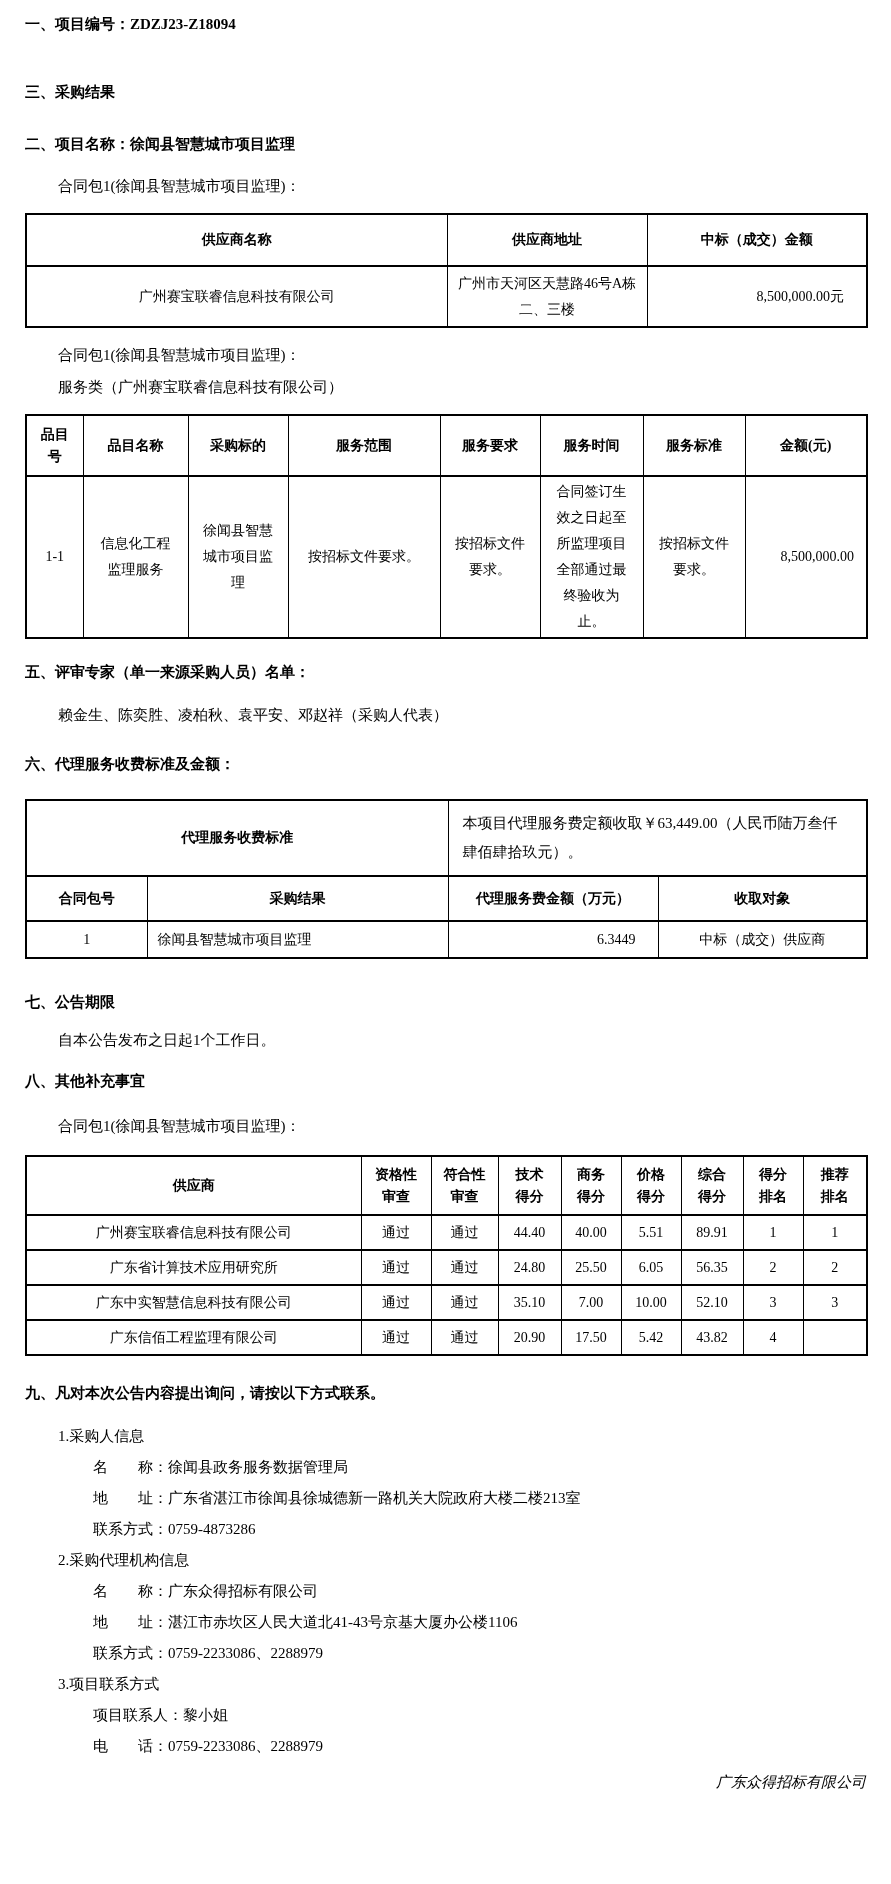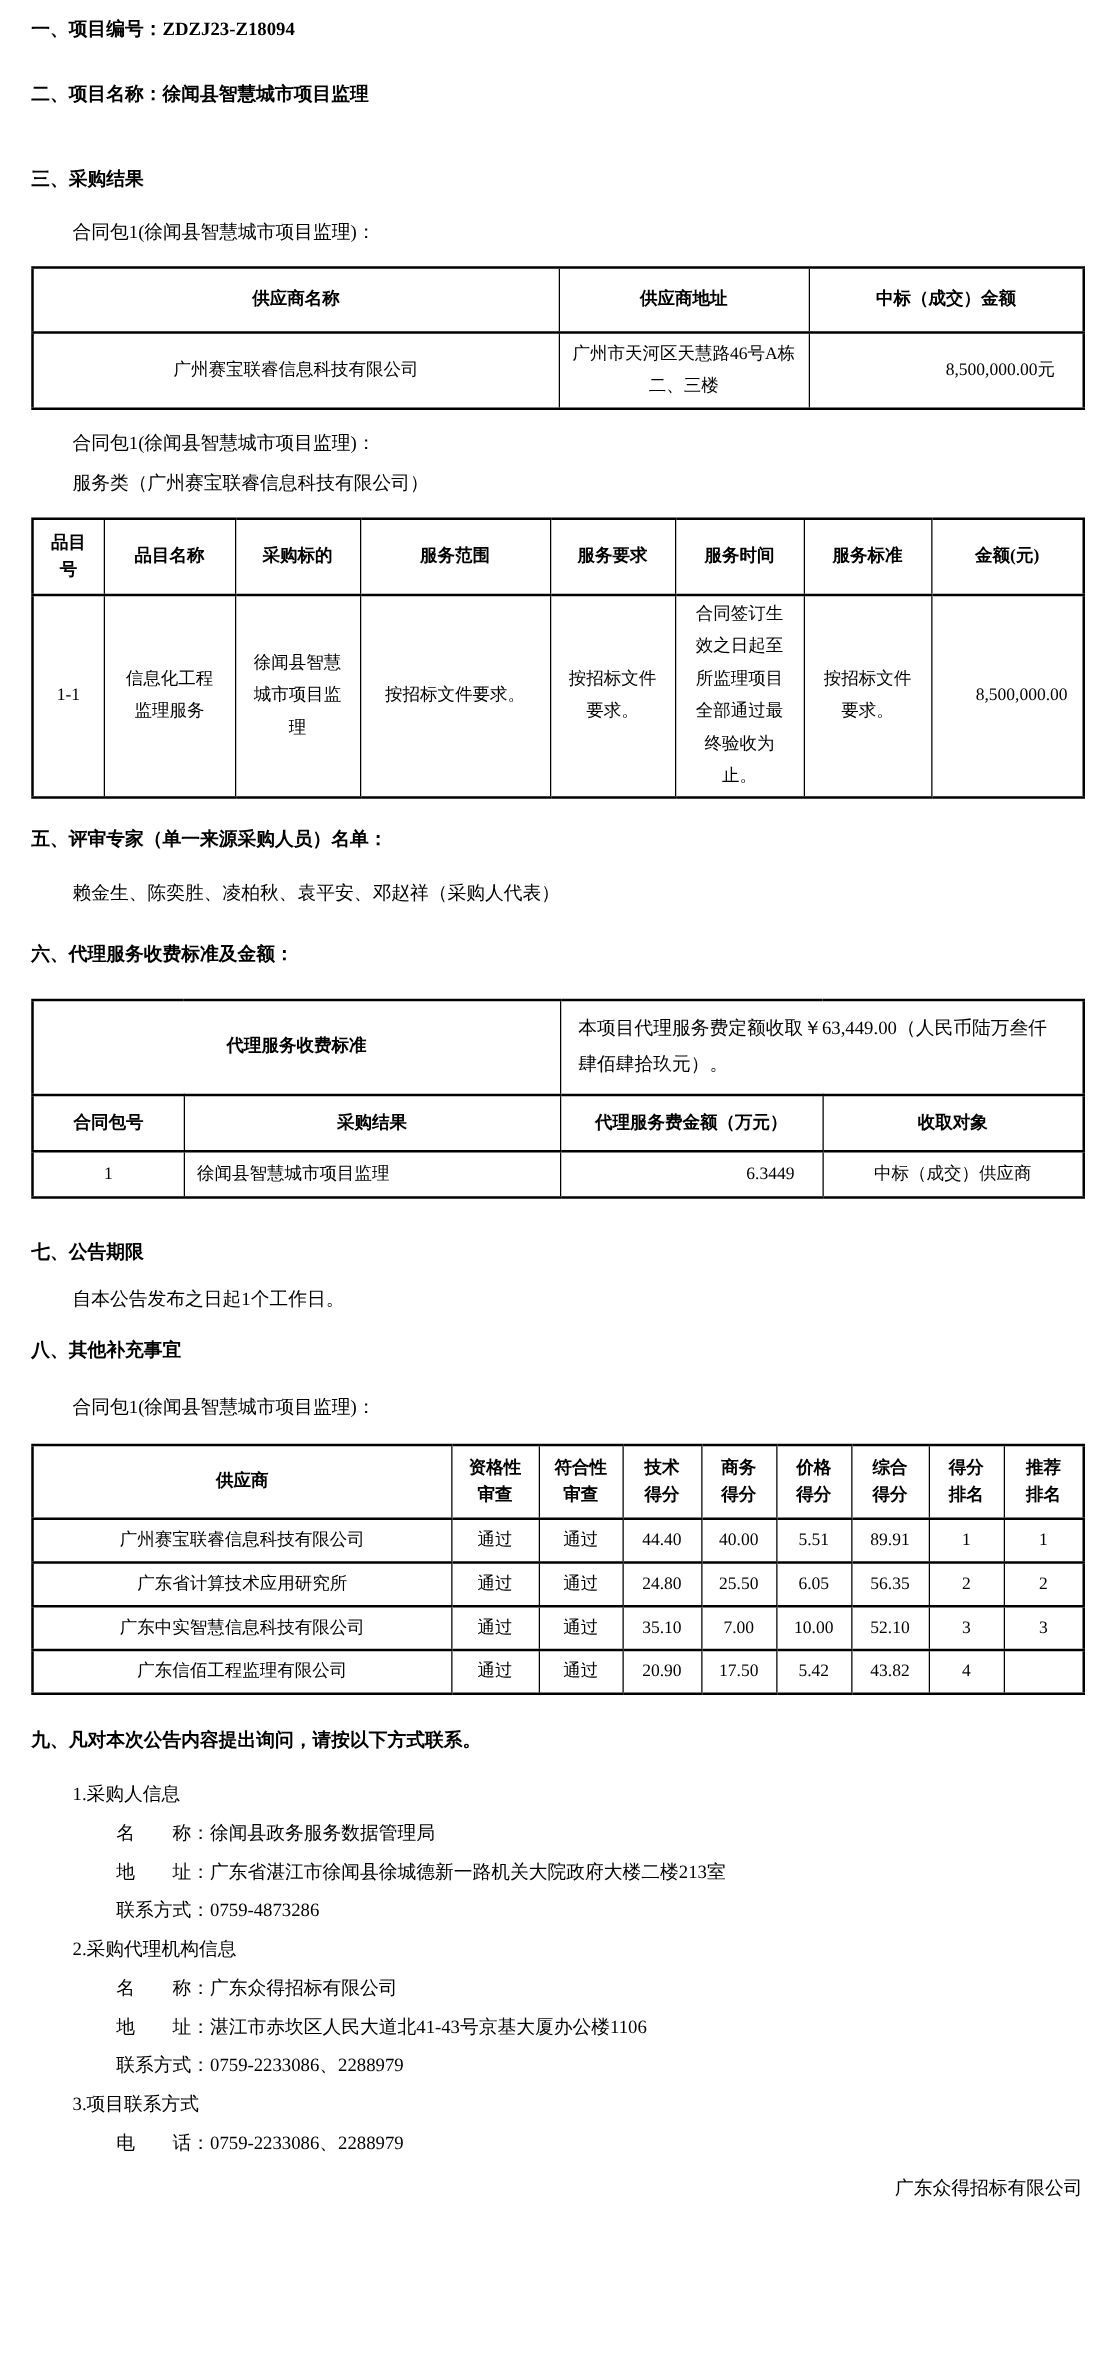--- a/index.html
+++ b/index.html
@@ -9,21 +9,21 @@
     color:#000000;
     font-family:"Liberation Serif","DejaVu Serif",serif;
     font-size:15px;
   }
   .page { width:891px; padding:14px 25px 18px 25px; }
 
   .sec  { font-weight:bold; line-height:21px; font-size:15px; }
   .body-line { line-height:21px; font-size:15px; }
   .ind1 { margin-left:33px; }
   .ind2 { margin-left:68px; }
-  .right { text-align:right; }
+  .right { text-align:right;font-style:italic; }
 
   
   .m-s2{margin-top:31px} .m-s3{margin-top:47px} .m-pkg3{margin-top:21px} .m-t1{margin-top:16px}
   .m-s4{margin-top:28px} .m-pkg4{margin-top:17px} .m-svc{margin-top:11px} .m-t2{margin-top:16px}
   .m-s5{margin-top:23px} .m-exp{margin-top:22px}  .m-s6{margin-top:28px}  .m-t3{margin-top:24px}
   .m-s7{margin-top:33px} .m-s7b{margin-top:17px}  .m-s8{margin-top:20px}  .m-pkg8{margin-top:24px}
   .m-t4{margin-top:18px} .m-s9{margin-top:27px}   .m-c1{margin-top:22px}  .m-cl{margin-top:10px}
   .m-forg{margin-top:15px} .m-fdate{margin-top:11px}
 
   
@@ -55,23 +55,23 @@
   .num  { text-align:right; padding-right:22px; }
   .left { text-align:left;  padding-left:10px; }
 </style>
 </head>
 <body>
 
 <div class="page">
 
   <div class="sec">一、项目编号：ZDZJ23-Z18094</div>
 
+  <div class="sec m-s3">三、采购结果</div>
+
   <div class="sec m-s2">二、项目名称：徐闻县智慧城市项目监理</div>
-
-  <div class="sec m-s3">三、采购结果</div>
   <div class="body-line ind1 m-pkg3">合同包1(徐闻县智慧城市项目监理)：</div>
 
   <table class="t1 m-t1">
     <colgroup>
         <col style="width:421px">
         <col style="width:200px">
         <col style="width:220px">
       </colgroup>
     <tbody>
         <tr class="hrow">
@@ -240,17 +240,18 @@
   <div class="body-line ind2 m-cl">名　　称：徐闻县政务服务数据管理局</div>
   <div class="body-line ind2 m-cl">地　　址：广东省湛江市徐闻县徐城德新一路机关大院政府大楼二楼213室</div>
   <div class="body-line ind2 m-cl">联系方式：0759-4873286</div>
 
   <div class="body-line ind1 m-cl">2.采购代理机构信息</div>
   <div class="body-line ind2 m-cl">名　　称：广东众得招标有限公司</div>
   <div class="body-line ind2 m-cl">地　　址：湛江市赤坎区人民大道北41-43号京基大厦办公楼1106</div>
   <div class="body-line ind2 m-cl">联系方式：0759-2233086、2288979</div>
 
   <div class="body-line ind1 m-cl">3.项目联系方式</div>
+  <div class="body-line ind2 m-cl">项目联系人：黎小姐</div>
   <div class="body-line ind2 m-cl">电　　话：0759-2233086、2288979</div>
 
   <div class="body-line right m-forg">广东众得招标有限公司</div>
 
 </div>
 
 </body></html>

